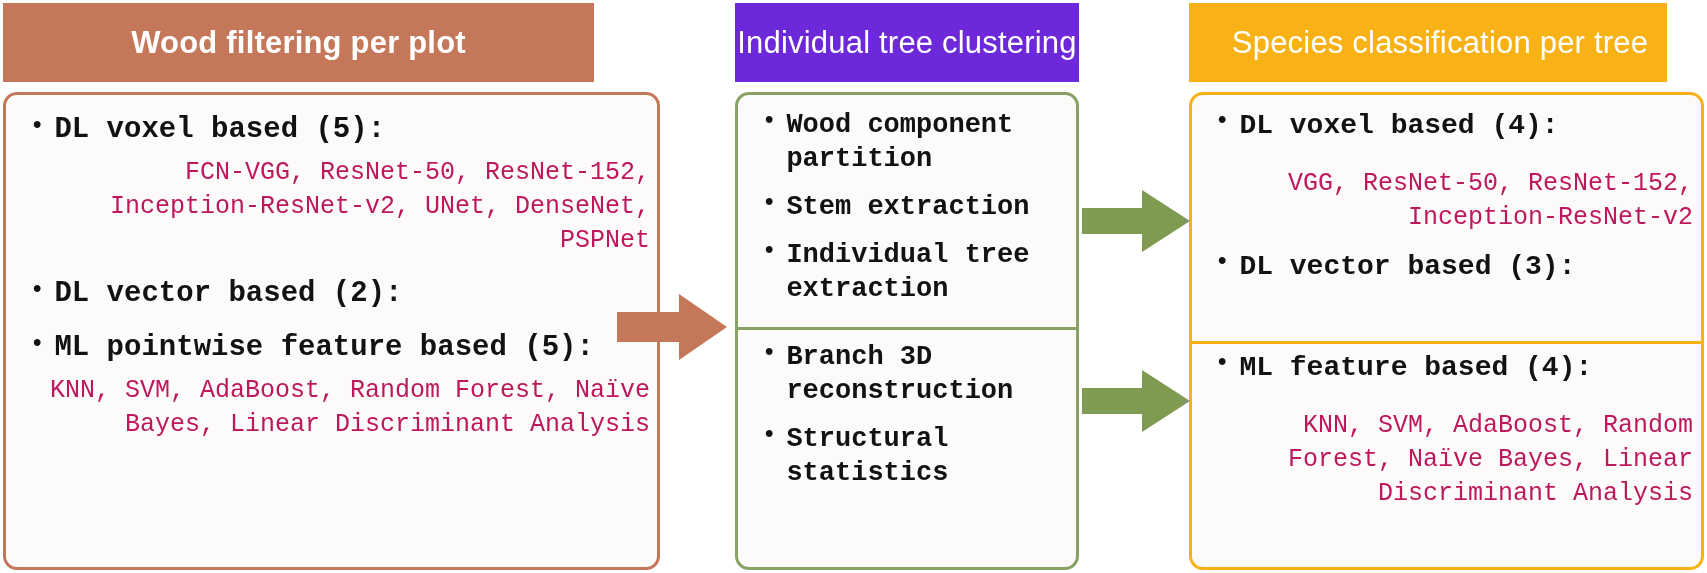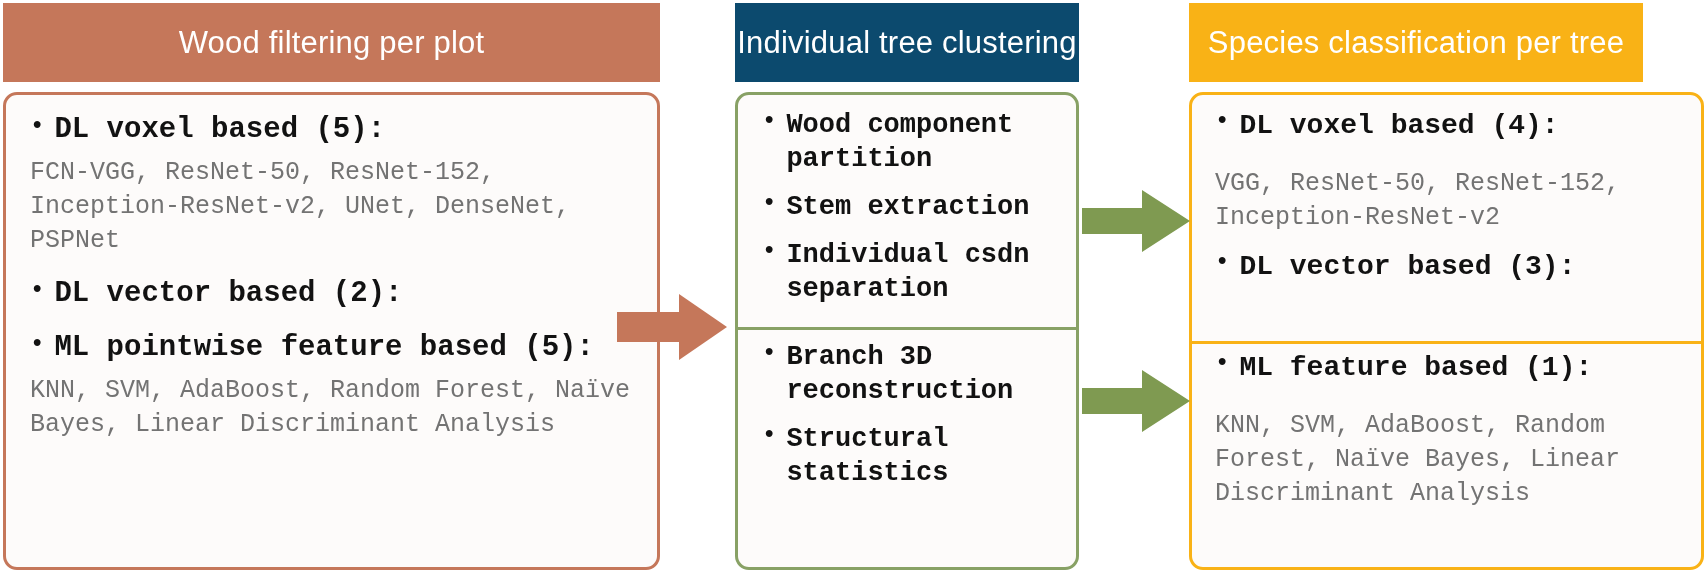--- a/index.html
+++ b/index.html
@@ -29,23 +29,23 @@
     height: 79px;
     display: flex;
     align-items: center;
     justify-content: center;
     color: #ffffff;
     font-size: 31px;
     font-family: "Liberation Sans", sans-serif;
     letter-spacing: 0.2px;
     white-space: nowrap;
   }
-  .hdr-1 { left: 3px;    width: 657px;  background: #c5775a; }
-  .hdr-2 { left: 735px;  width: 344px;  background: #0c4a6e; }
-  .hdr-3 { left: 1189px; width: 454px;  background: #f9b216; }
+  .hdr-1 { left: 3px;    width: 591px;  background: #c5775a; font-weight: bold; }
+  .hdr-2 { left: 735px;  width: 344px;  background: #6d28d9; }
+  .hdr-3 { left: 1189px; width: 454px;  background: #f9b216; padding-left: 24px; }
 
   
   .panel {
     position: absolute;
     background: #fdfbfa;
     box-sizing: border-box;
     border-radius: 14px;
   }
   .panel-1 {
     left: 3px;  top: 92px;
@@ -90,21 +90,22 @@
     color: #121212;
   }
   .bullet-dot {
     flex: 0 0 auto;
     line-height: 1;
     margin-right: 10px;
   }
   .bullet-text { flex: 1 1 auto; }
   .sub-line {
     font-family: "Liberation Mono", "DejaVu Sans Mono", monospace;
-    color: #737373;
+    color: #be185d;
+    text-align: right;
   }
 
   
   .c1 { left: 30px; top: 112px; width: 620px; }
   .c1 .bullet-line { font-size: 29px; line-height: 36px; margin-top: 18px; }
   .c1 .bullet-line:first-child { margin-top: 0; }
   .c1 .bullet-dot { font-size: 24px; position: relative; top: 3px; }
   .c1 .sub-line { font-size: 25px; line-height: 34px; margin-top: 8px; }
 
   
@@ -189,21 +190,21 @@
     <div class="bullet-line">
       <span class="bullet-dot">•</span>
       <span class="bullet-text">Wood component partition</span>
     </div>
     <div class="bullet-line">
       <span class="bullet-dot">•</span>
       <span class="bullet-text">Stem extraction</span>
     </div>
     <div class="bullet-line">
       <span class="bullet-dot">•</span>
-      <span class="bullet-text">Individual csdn separation</span>
+      <span class="bullet-text">Individual tree extraction</span>
     </div>
   </div>
 
   <div class="content c2-bot">
     <div class="bullet-line">
       <span class="bullet-dot">•</span>
       <span class="bullet-text">Branch 3D reconstruction</span>
     </div>
     <div class="bullet-line">
       <span class="bullet-dot">•</span>
@@ -224,21 +225,21 @@
 
     <div class="bullet-line">
       <span class="bullet-dot">•</span>
       <span class="bullet-text">DL vector based (3):</span>
     </div>
   </div>
 
   <div class="content c3-bot">
     <div class="bullet-line">
       <span class="bullet-dot">•</span>
-      <span class="bullet-text">ML feature based (1):</span>
+      <span class="bullet-text">ML feature based (4):</span>
     </div>
     <div class="sub-line">KNN, SVM, AdaBoost, Random Forest, Naïve Bayes, Linear Discriminant Analysis</div>
   </div>
 
   <svg class="arrow arrow-1" viewBox="0 0 110 70" preserveAspectRatio="none">
     <polygon points="0,20 62,20 62,2 110,35 62,68 62,50 0,50" fill="#c5775a"></polygon>
   </svg>
 
   <svg class="arrow arrow-2" viewBox="0 0 108 66" preserveAspectRatio="none">
     <polygon points="0,20 60,20 60,2 108,33 60,64 60,46 0,46" fill="#7f9a51"></polygon>

